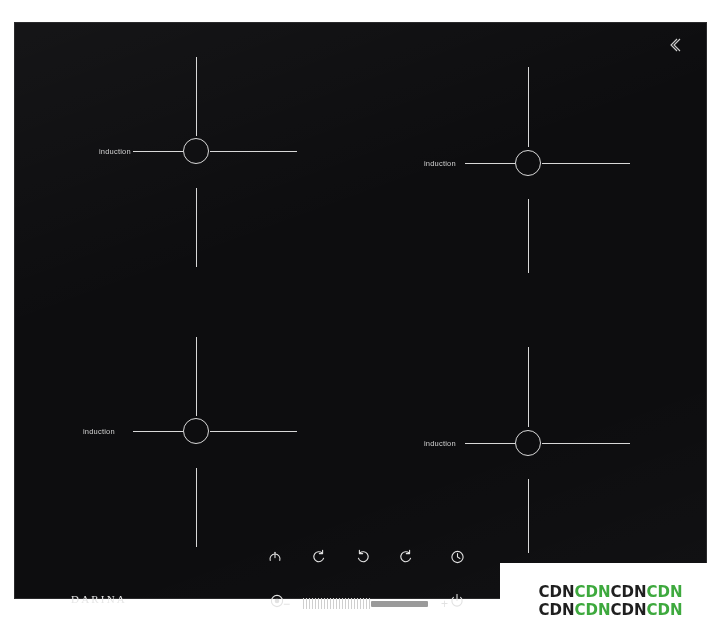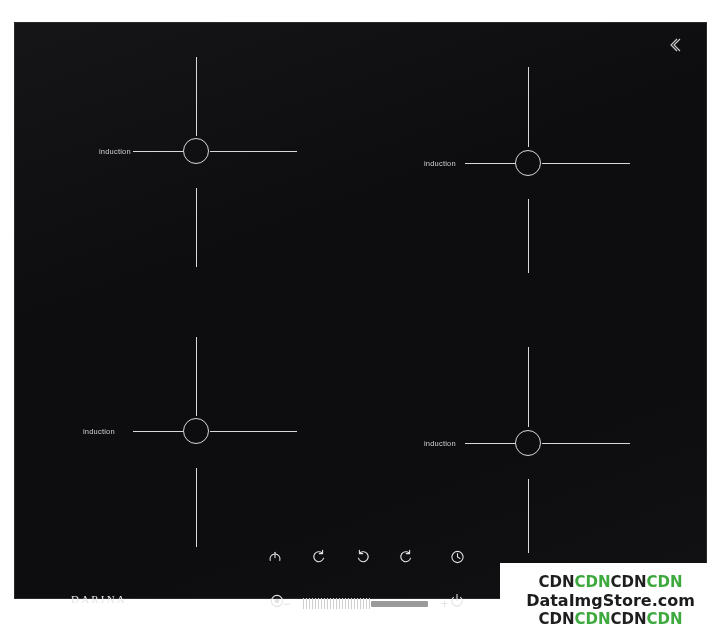--- a/index.html
+++ b/index.html
@@ -295,19 +295,18 @@
       </div>
 
     </div>
 
   </div>
 
   <div id="watermark">
     <div class="wm-line">
       <span class="wm-seg-dark">CDN</span><span class="wm-seg-green">CDN</span><span class="wm-seg-dark">CDN</span><span class="wm-seg-green">CDN</span>
     </div>
-    <div class="wm-mid">DataImgStore.com</div>
     <div class="wm-line">
       <span class="wm-seg-dark">CDN</span><span class="wm-seg-green">CDN</span><span class="wm-seg-dark">CDN</span><span class="wm-seg-green">CDN</span>
     </div>
   </div>
 
 </div>
 
 </body></html>

